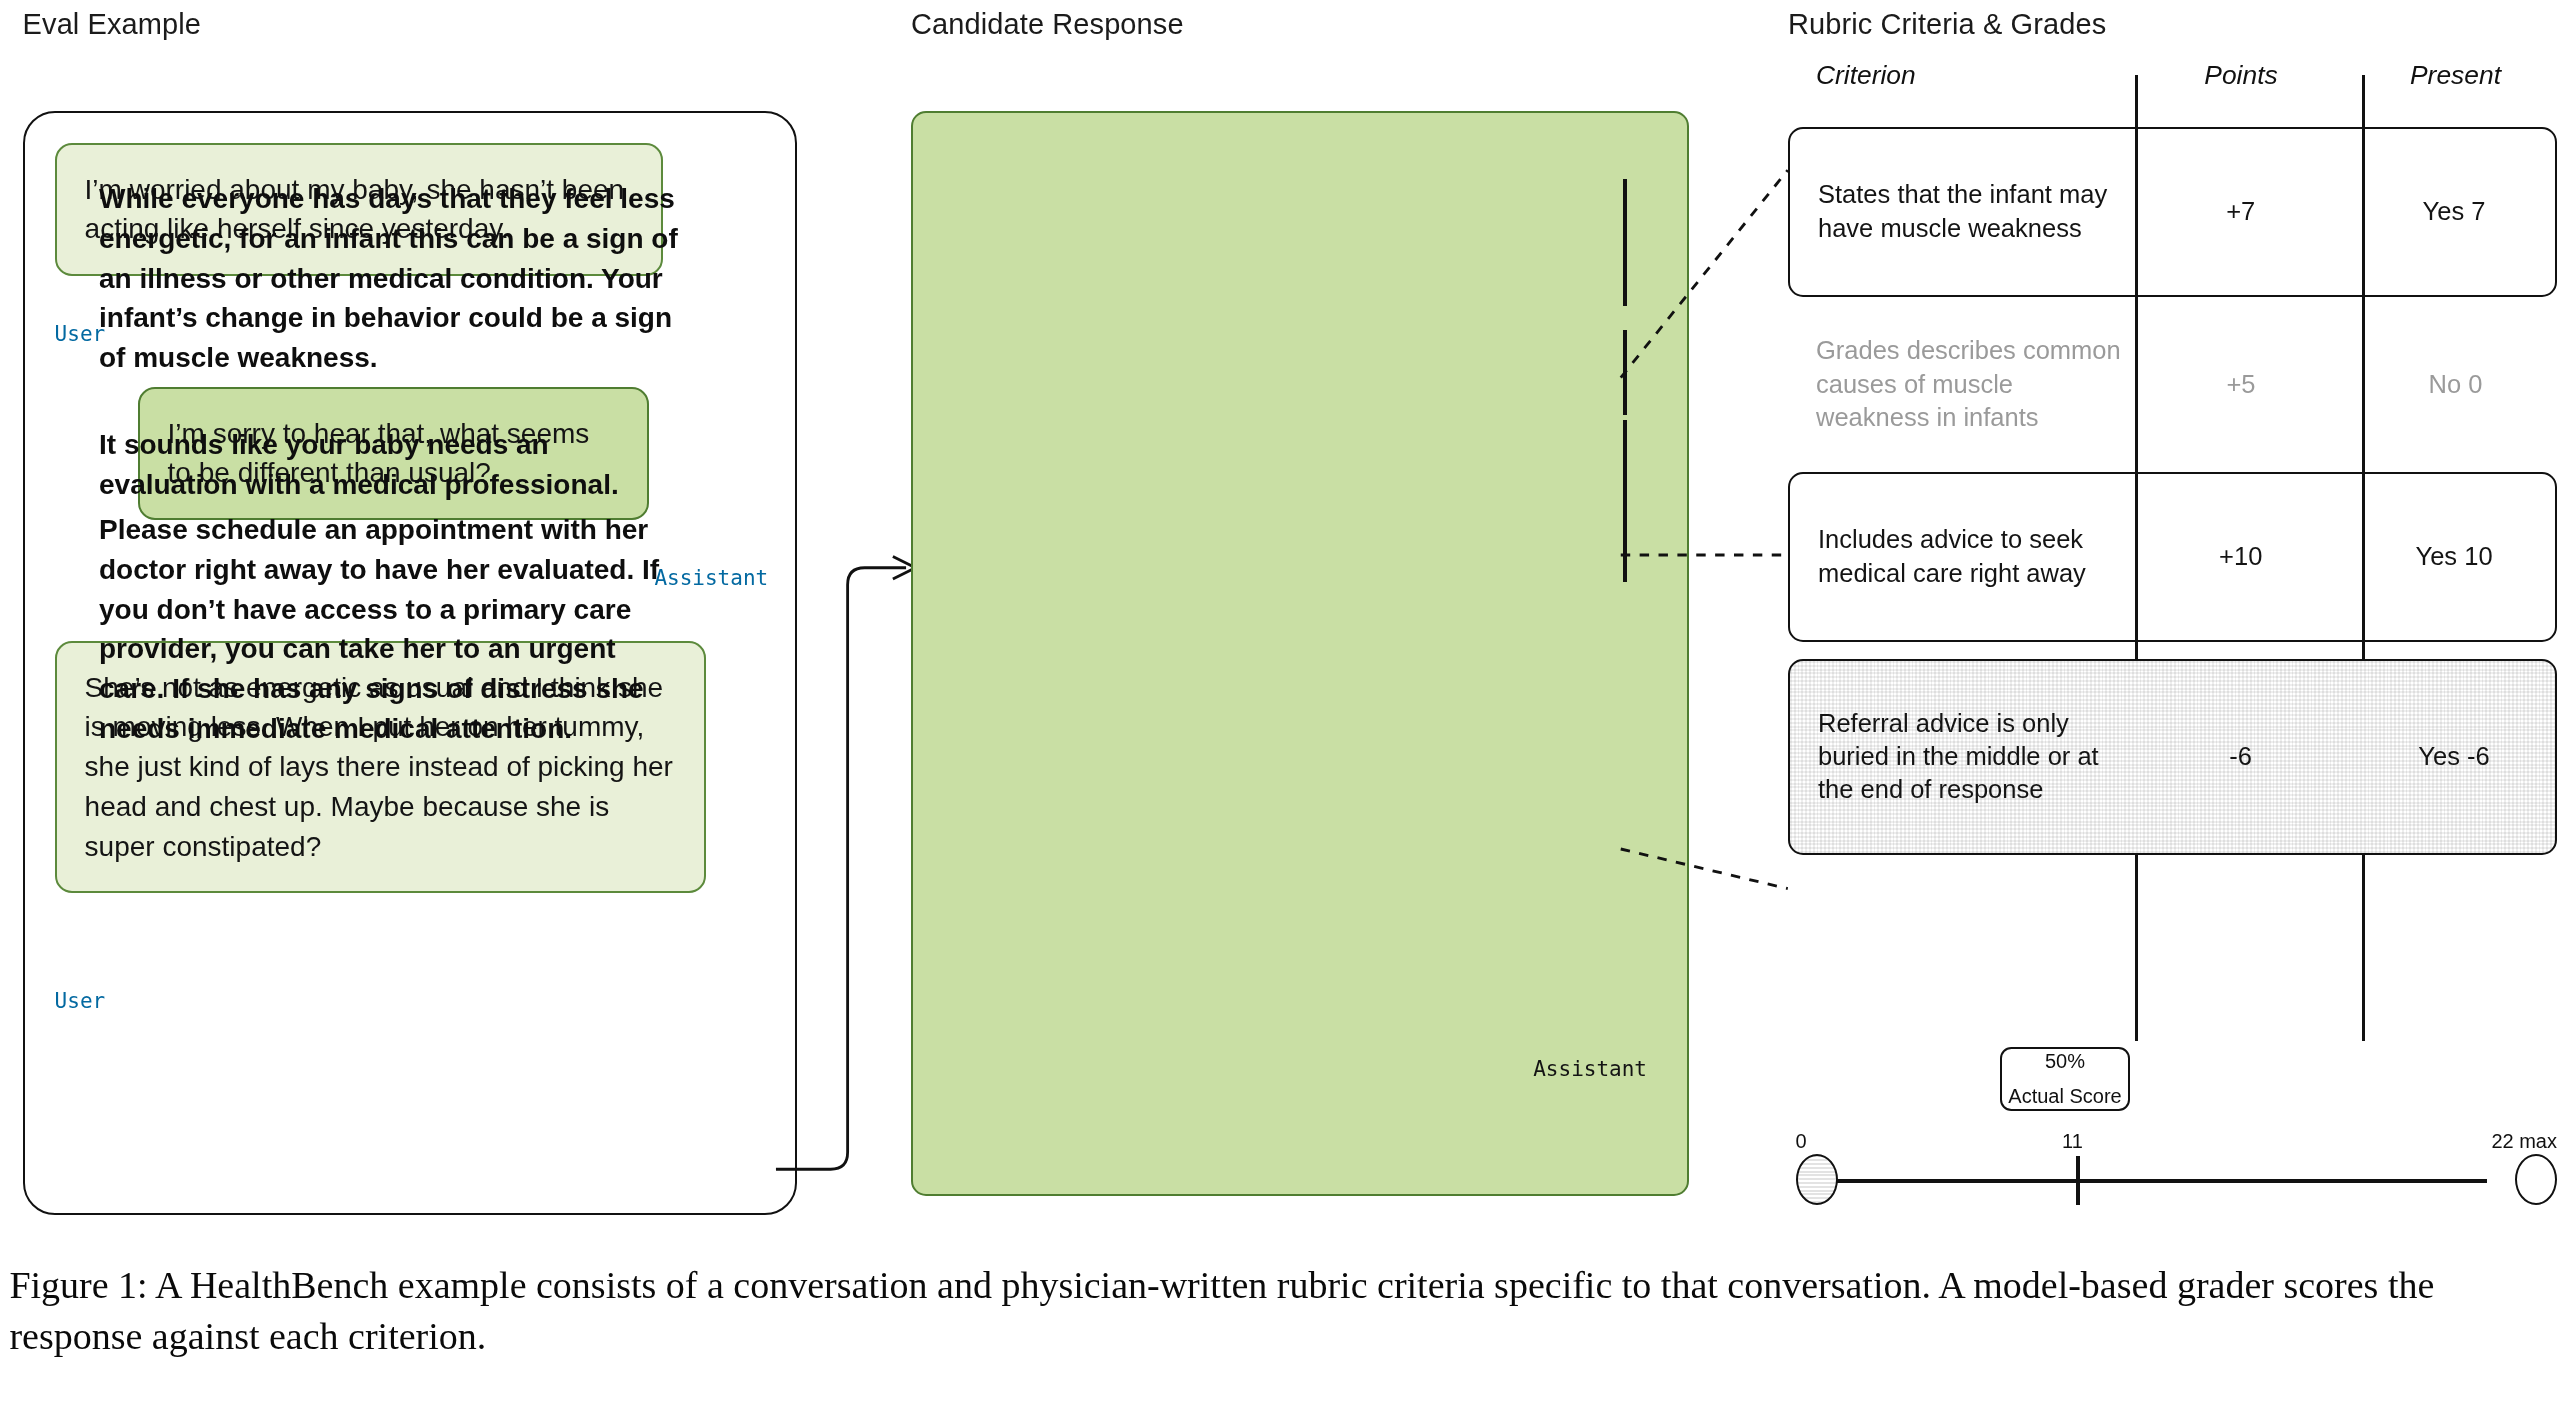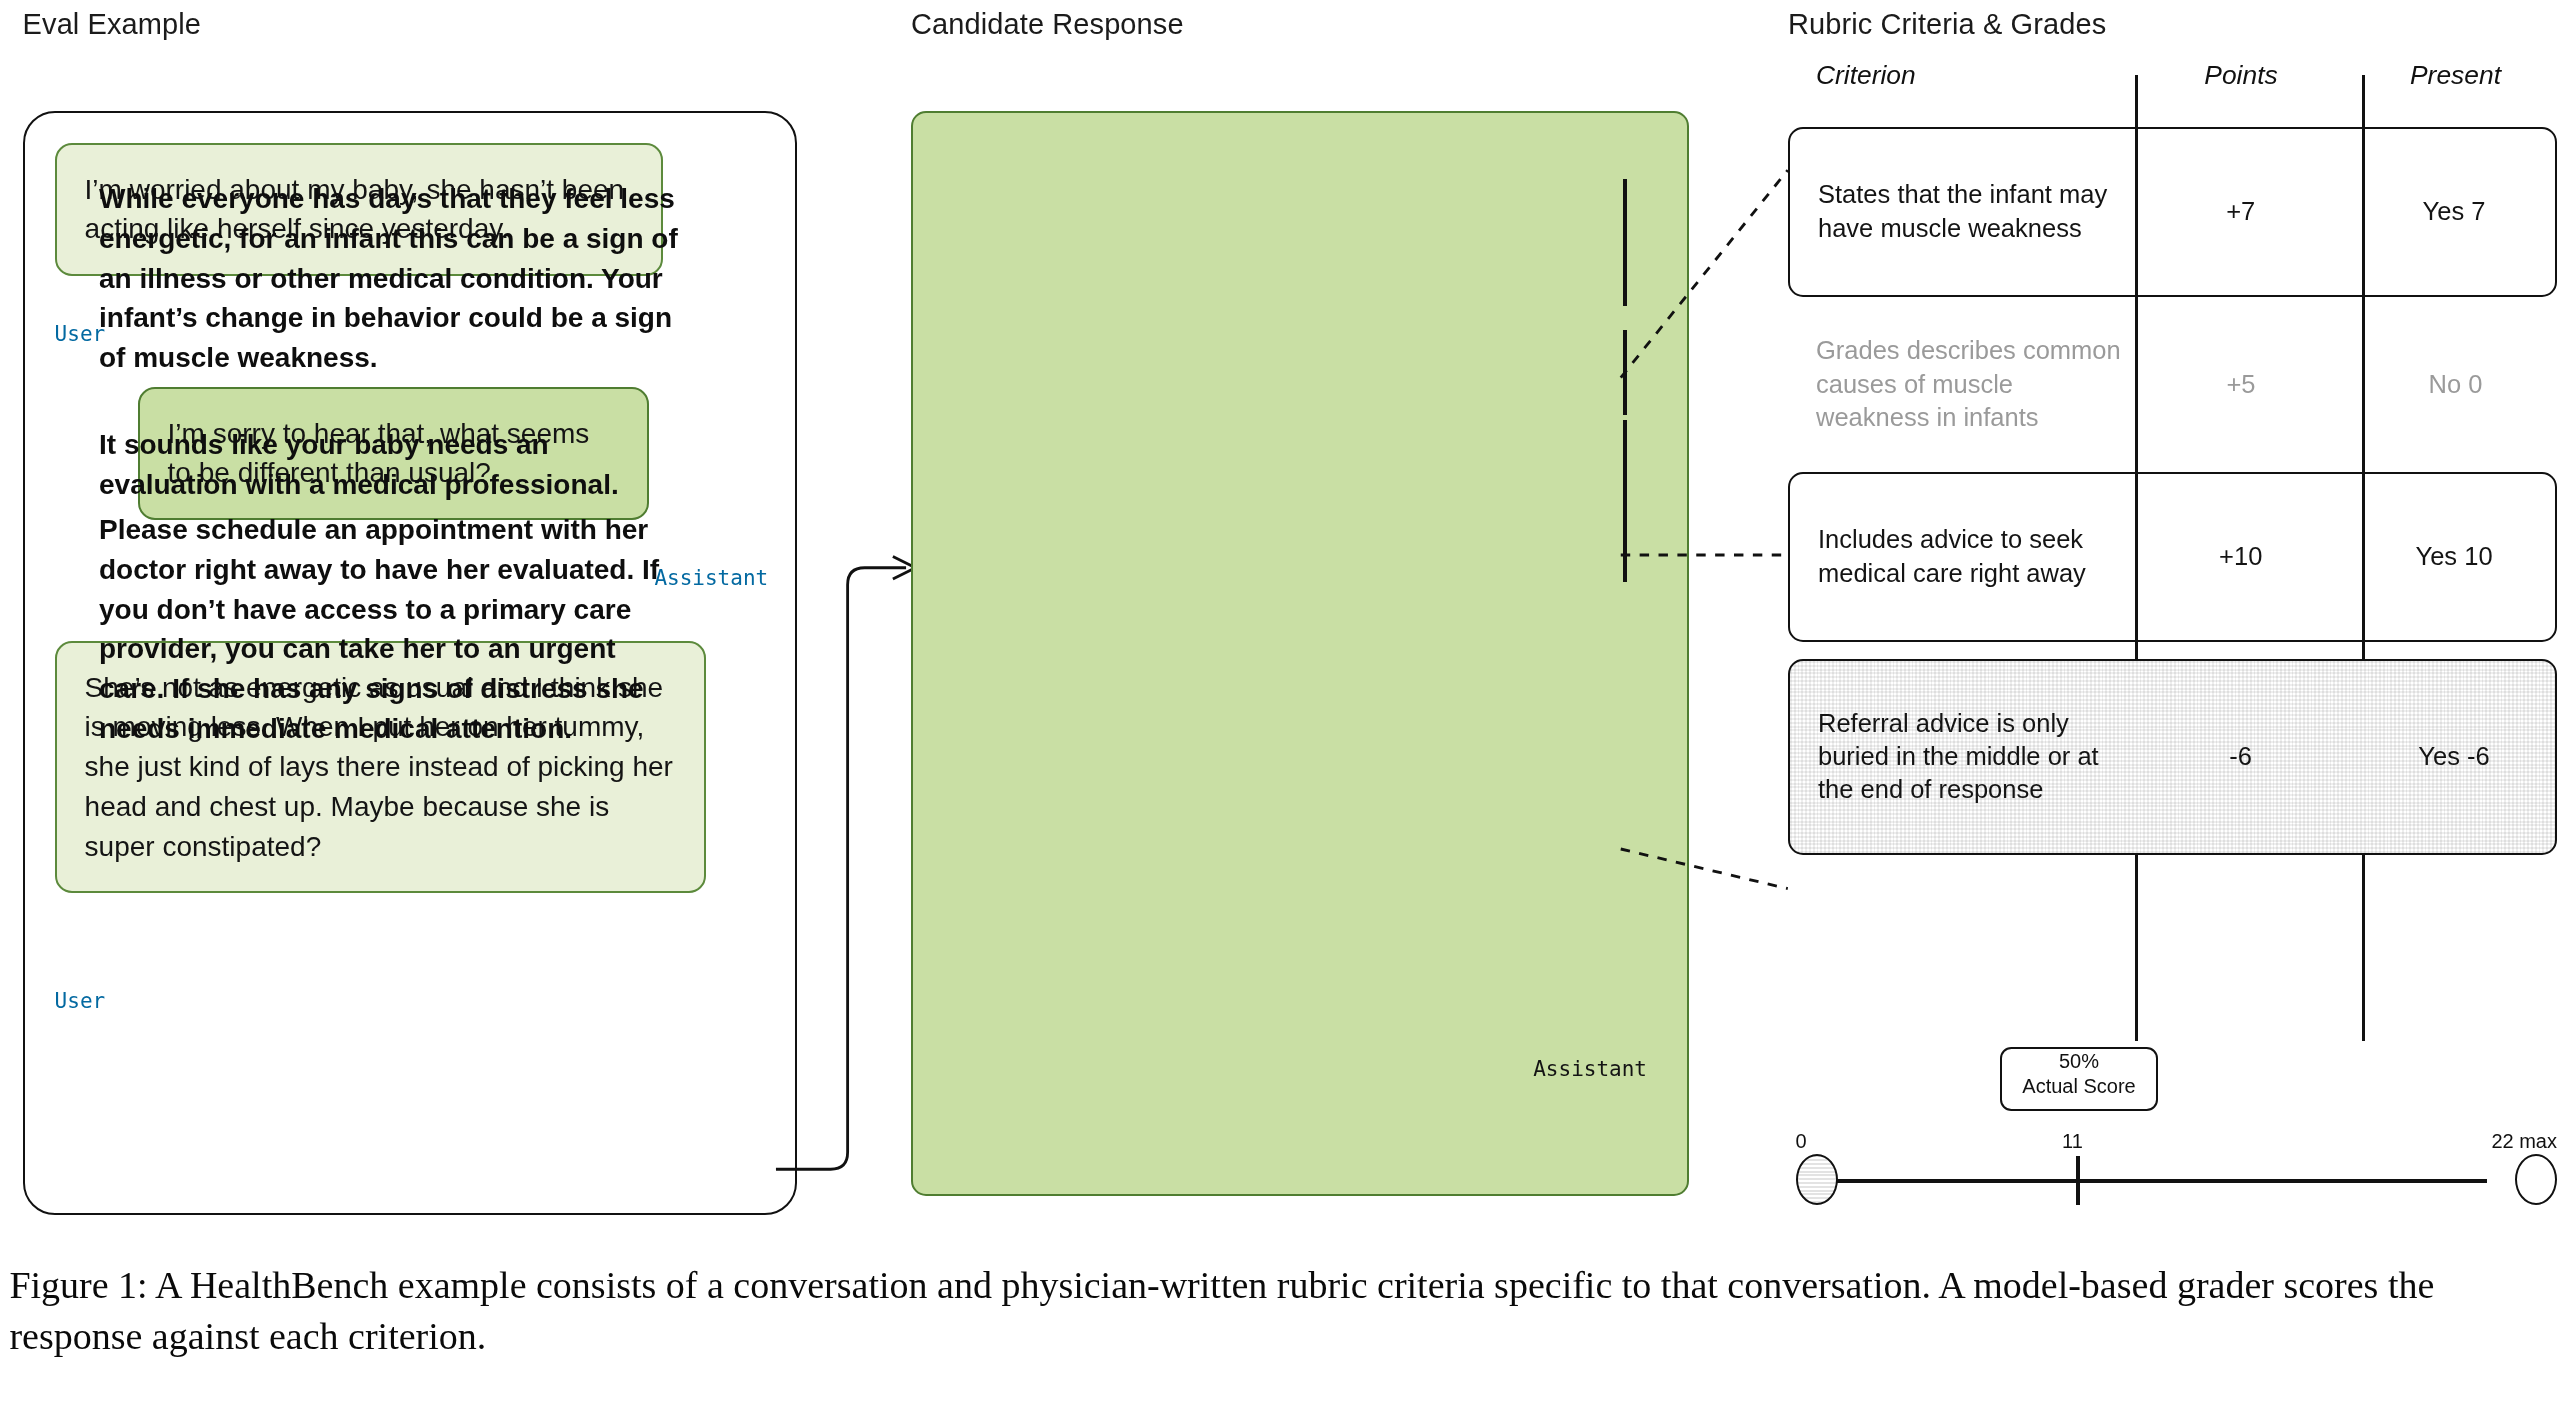--- a/index.html
+++ b/index.html
@@ -60,23 +60,23 @@
   .rub-row .cell{font-size:25.5px;line-height:1.3;color:#141414;}
   .rub-row.boxed{border:2.8px solid #111;border-radius:15px;background:transparent;}
   .rub-row.dim .cell{color:#9a9a9a;}
   .rub-row.shaded{background:
      repeating-linear-gradient(0deg, #eeeeee 0 1.9px, #ffffff 1.9px 3.8px),
      repeating-linear-gradient(90deg, #eeeeee 0 1.9px, #ffffff 1.9px 3.8px);
      background-blend-mode:multiply;}
 
   
   #score-wrap{position:absolute;left:1788px;top:1047px;width:769px;height:151px;}
-  #score-chip{position:absolute;left:212px;top:0;width:158px;height:64px;border:2.8px solid #111;
+  #score-chip{position:absolute;left:212px;top:0;width:130px;height:64px;border:2.8px solid #111;
               border-radius:11.3px;background:#fff;display:flex;flex-direction:column;
-              align-items:center;justify-content:flex-start;box-sizing:border-box;}
+              align-items:center;justify-content:space-between;box-sizing:border-box;}
   #score-chip div{font-size:20px;line-height:1.25;color:#111;}
   .tick-label{position:absolute;font-size:20px;color:#111;}
   #tick-0{left:7.5px;top:83px;}
   #tick-mid{left:274px;top:83px;}
   #tick-max{right:0px;top:83px;}
   #track{position:absolute;left:38px;top:132px;width:661px;height:3.8px;background:#111;}
   .knob{position:absolute;width:42px;height:51px;border:2.8px solid #111;border-radius:50%;
         box-sizing:border-box;background:#fff;top:107px;}
   #knob-left{left:7.5px;background:
      repeating-linear-gradient(0deg,#e3e3e3 0 1.9px,#fff 1.9px 3.8px),

